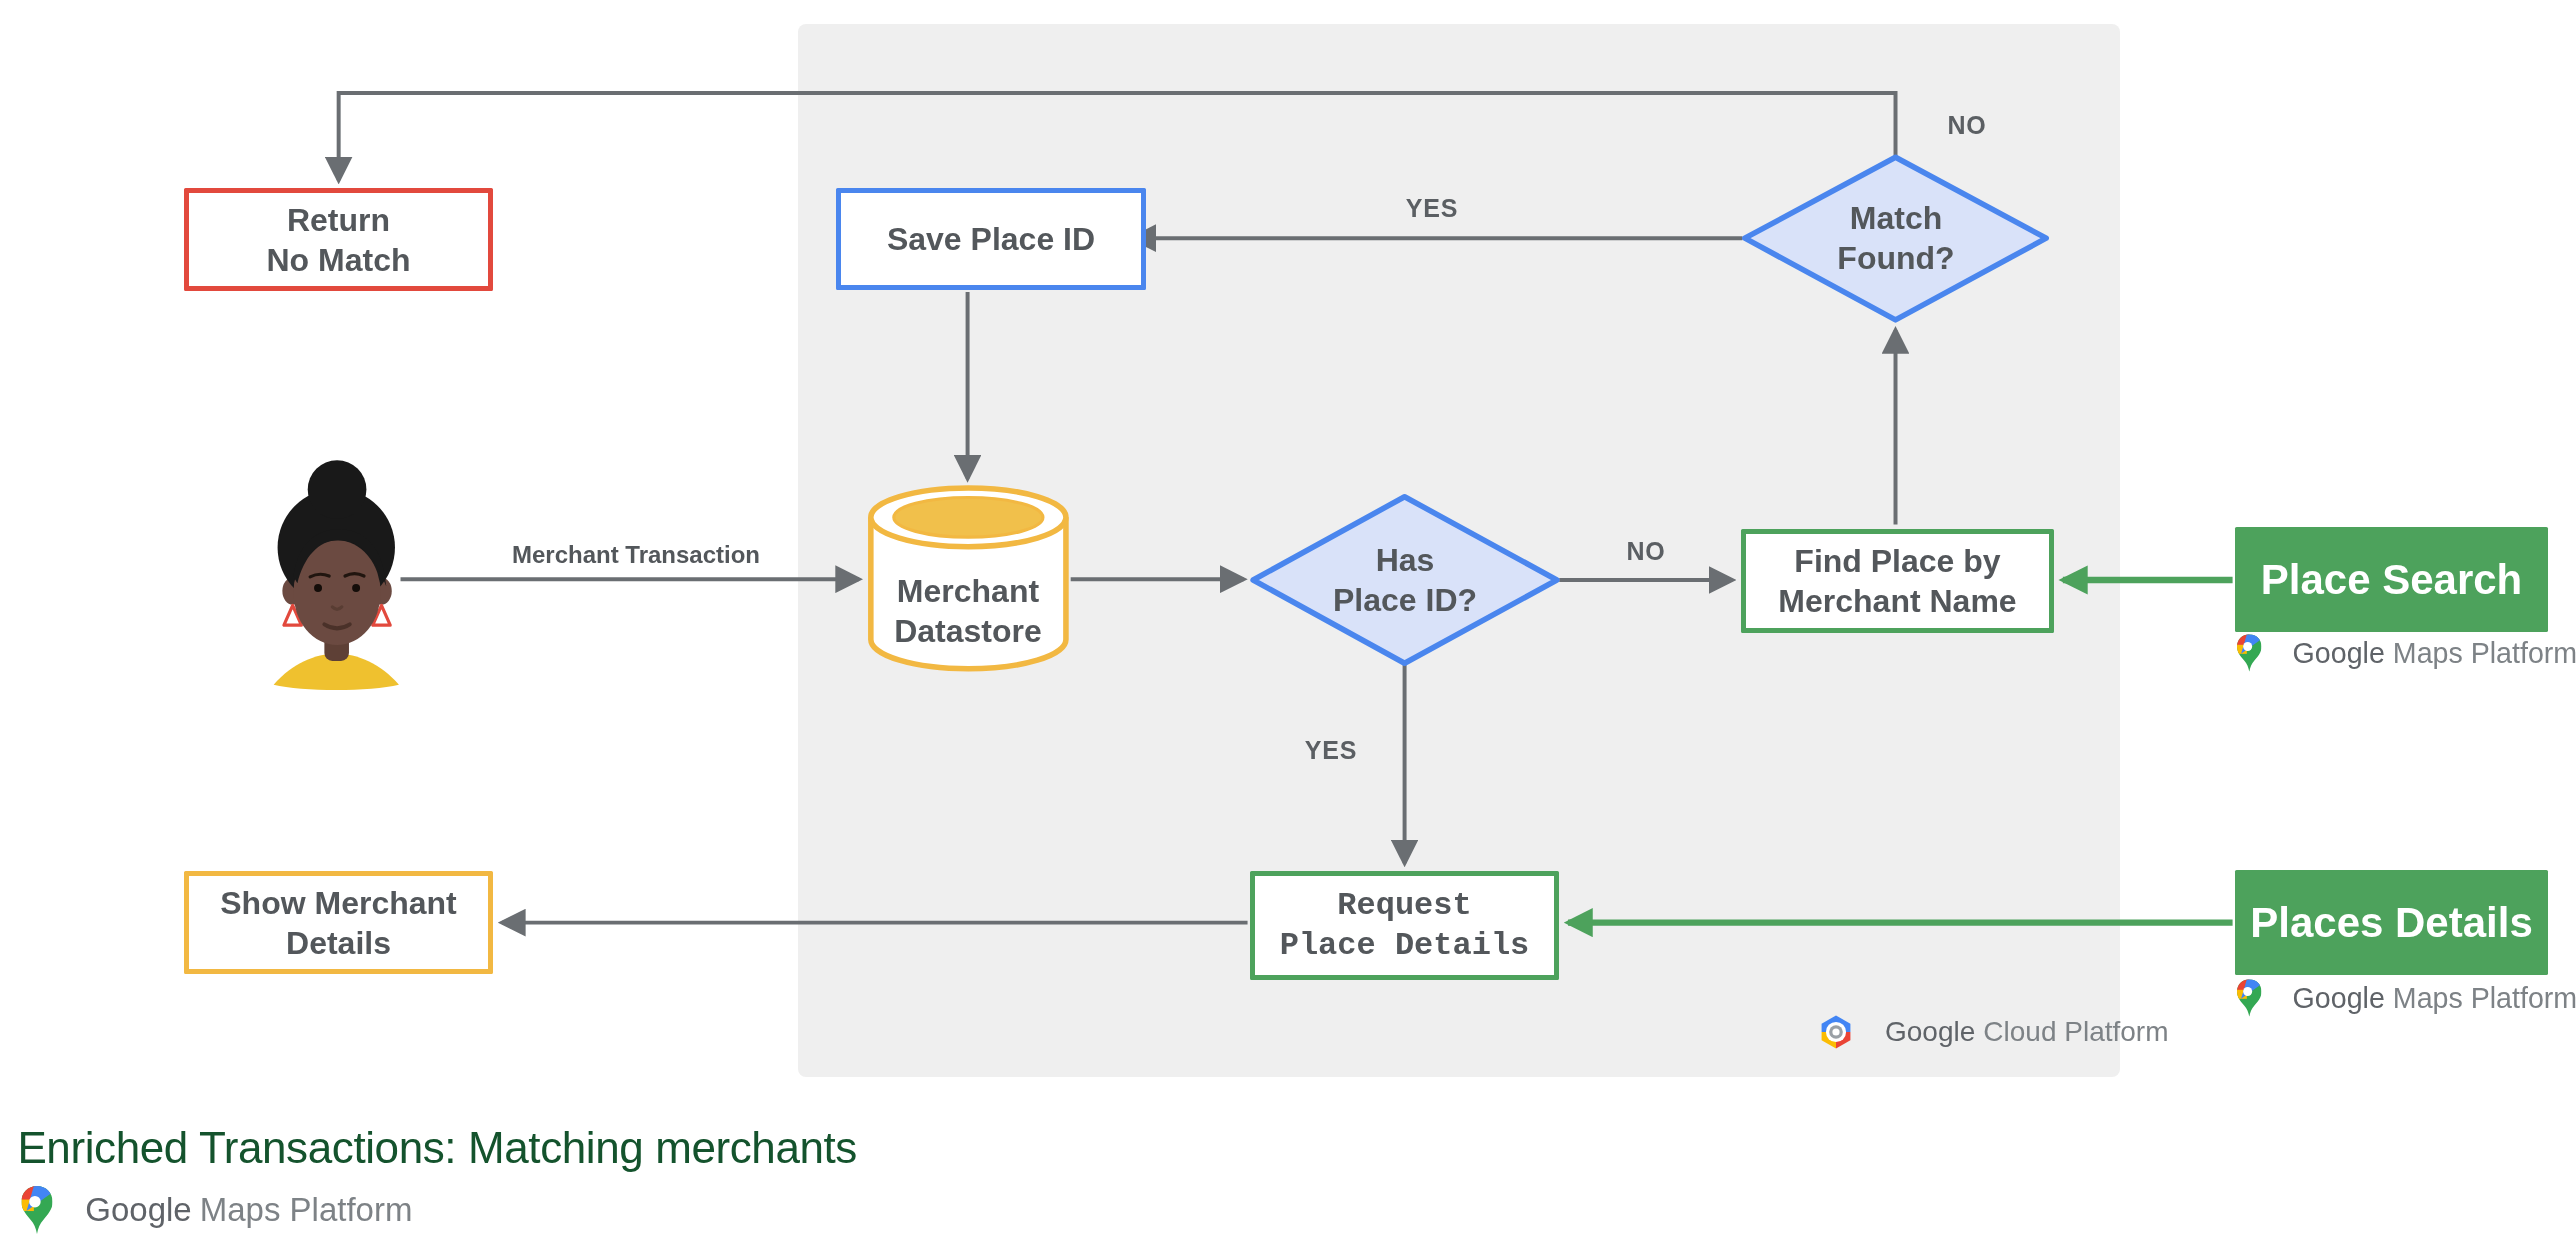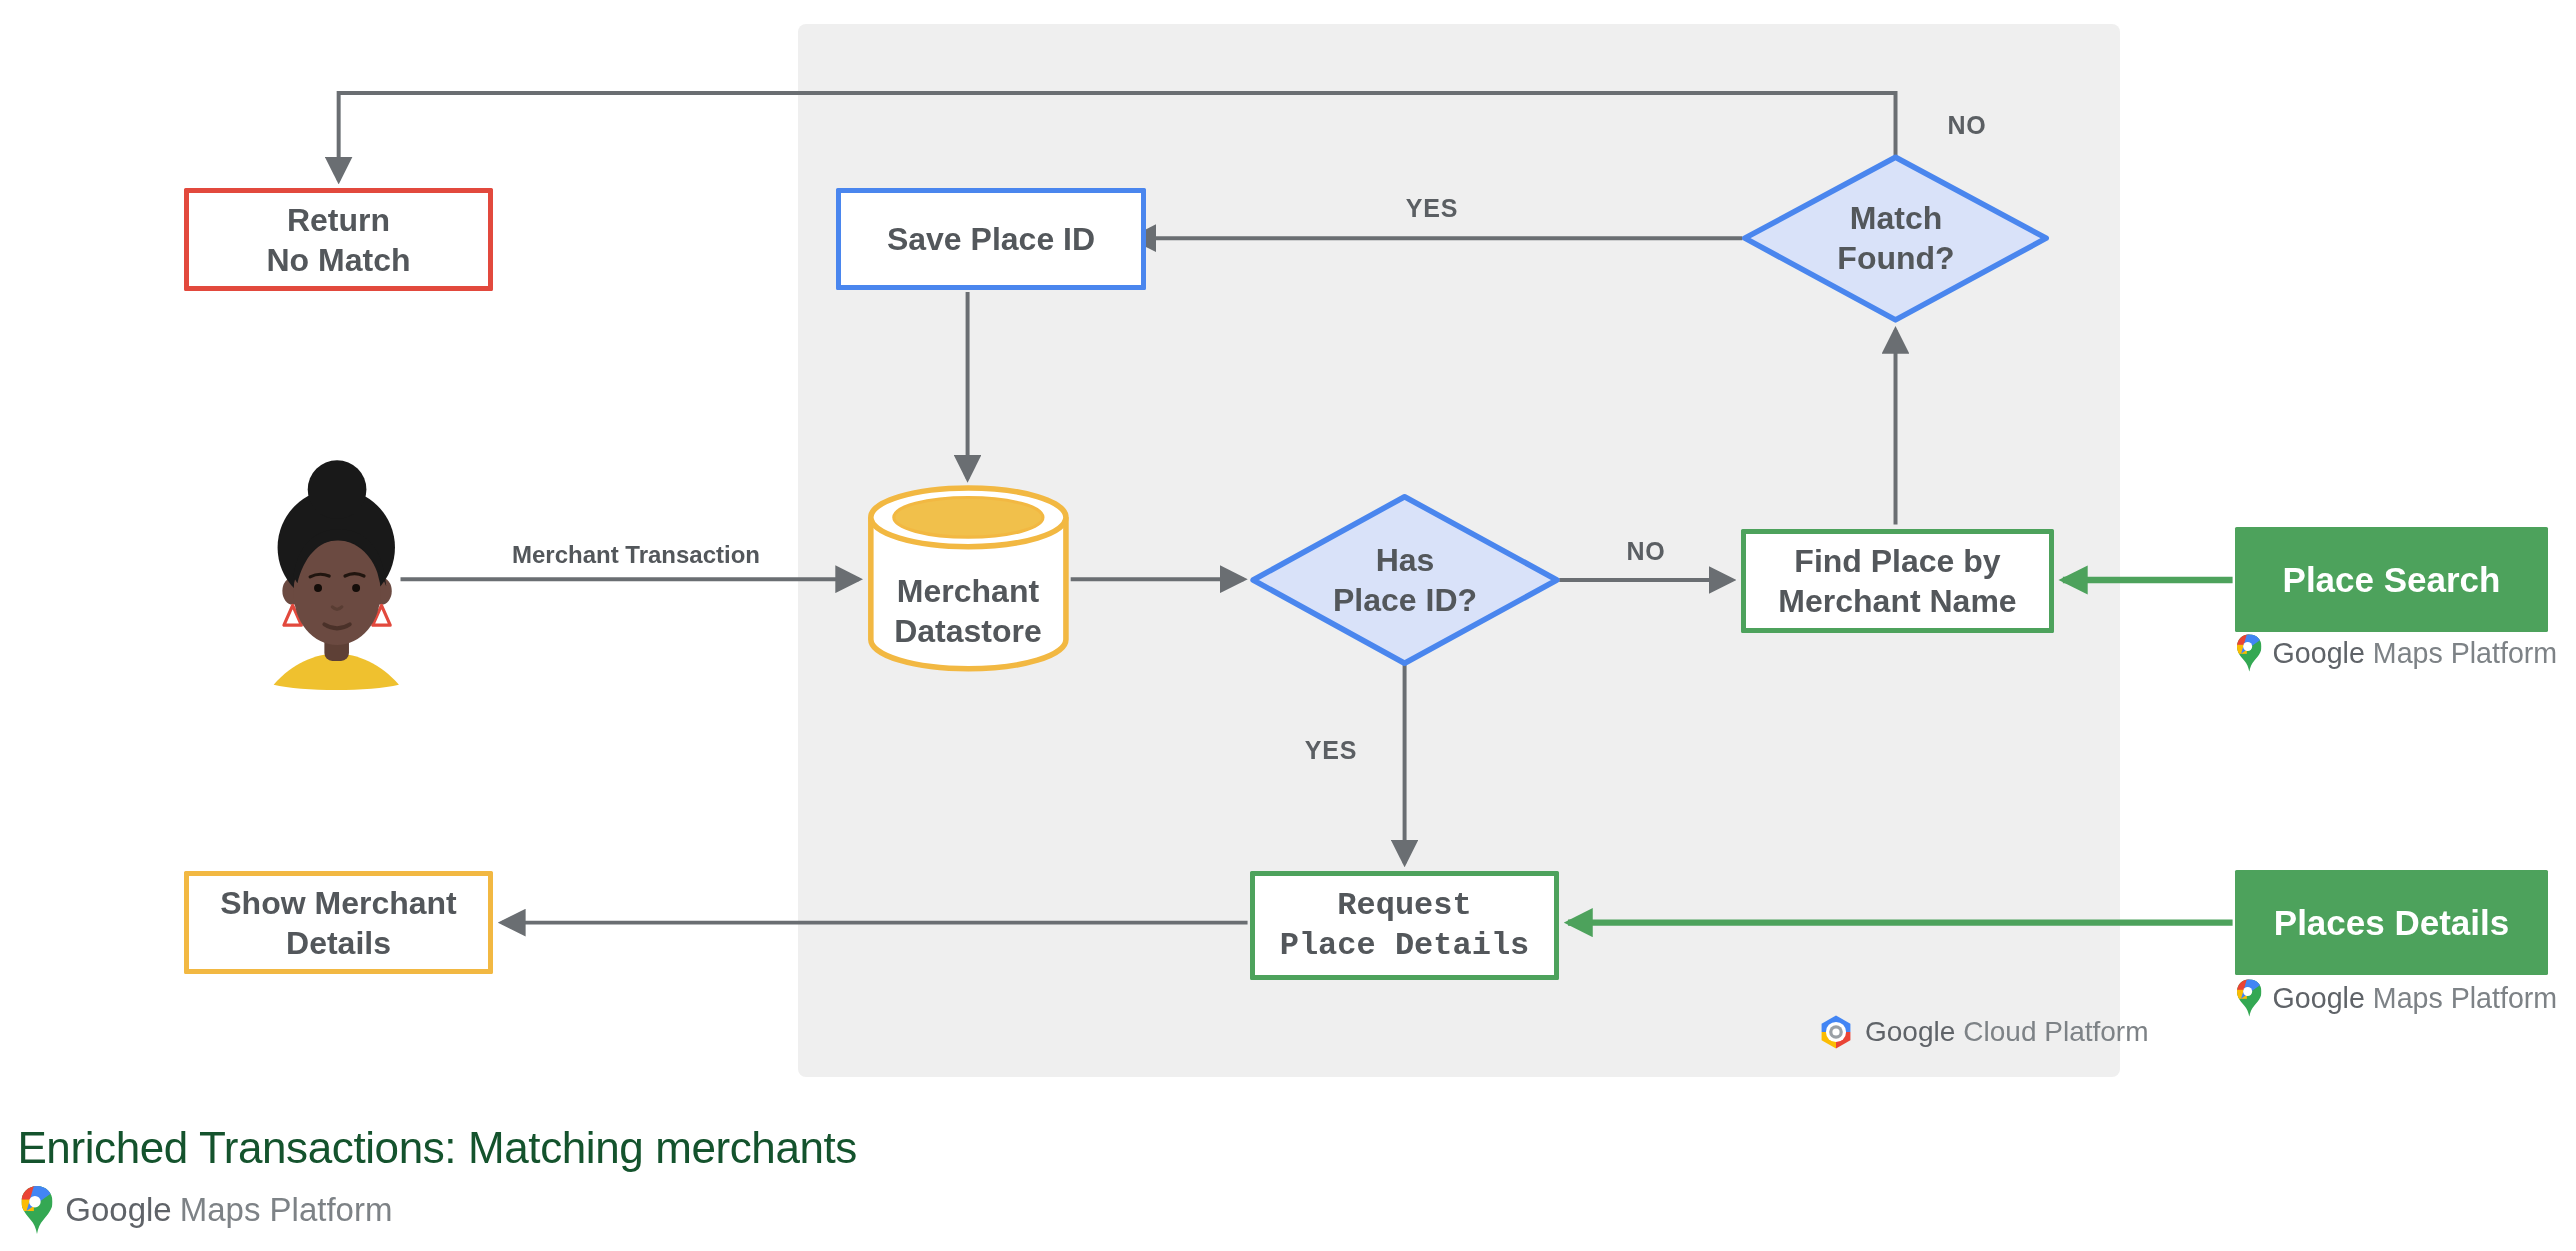--- a/index.html
+++ b/index.html
@@ -9,30 +9,30 @@
          background:#EFEFEF;border-radius:8px;}
   svg.layer{position:absolute;left:0;top:0;}
   .node{position:absolute;display:flex;align-items:center;justify-content:center;
         background:#ffffff;box-sizing:border-box;text-align:center;
         font-weight:700;font-size:32px;line-height:40px;color:#53575b;
         white-space:pre-line;border-radius:1.6px;}
   .node.red    {border:5.6px solid #E2493D;}
   .node.blue   {border:5.6px solid #4A86EE;}
   .node.green  {border:5.6px solid #4DA25C;}
   .node.yellow {border:5.6px solid #F2B842;}
-  .node.green-fill{background:#4DA25C;border:none;color:#ffffff;font-size:35px;}
+  .node.green-fill{background:#4DA25C;border:none;color:#ffffff;font-size:42px;}
   .shape-label{position:absolute;display:flex;align-items:center;justify-content:center;
         text-align:center;font-weight:700;font-size:32px;line-height:40px;color:#53575b;
         white-space:pre-line;pointer-events:none;}
   .edge-label{position:absolute;transform:translate(-50%,-50%);
         font-weight:700;font-size:25px;color:#5b5f63;letter-spacing:0.8px;}
   .edge-label.big{font-size:24px;letter-spacing:0;color:#53575b;}
   .title{position:absolute;left:17.4px;top:1123px;font-size:44px;font-weight:400;
         color:#14532d;letter-spacing:-0.4px;}
-  .logo{position:absolute;display:flex;align-items:center;}
+  .logo{position:absolute;display:flex;align-items:center;gap:20px;}
   .logo .logo-text{white-space:nowrap;}
   .logo-google{color:#5f6368;}
   .logo-rest{color:#7d8286;margin-left:8px;}
   .gmp-footer{left:20.6px;top:1185px;height:49px;}
   .gmp-footer .logo-text{font-size:33px;margin-left:12.7px;}
   .gmp-a{left:2237px;top:634px;height:38px;}
   .gmp-b{left:2237px;top:979px;height:38px;}
   .gmp-a .logo-text,.gmp-b .logo-text{font-size:28.6px;margin-left:11px;}
   .gcp{left:1818px;top:1014px;height:36px;align-items:center;}
   .gcp .logo-text{font-size:28px;margin-left:11px;}

